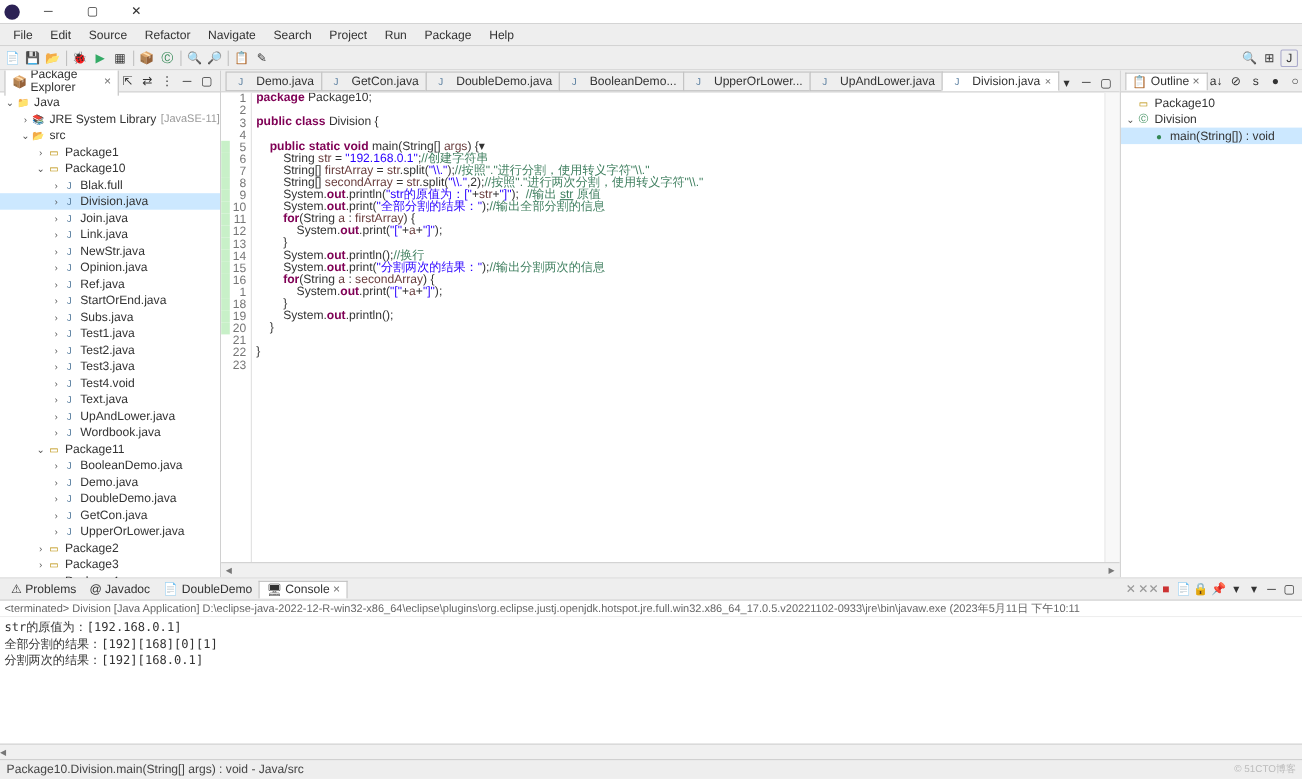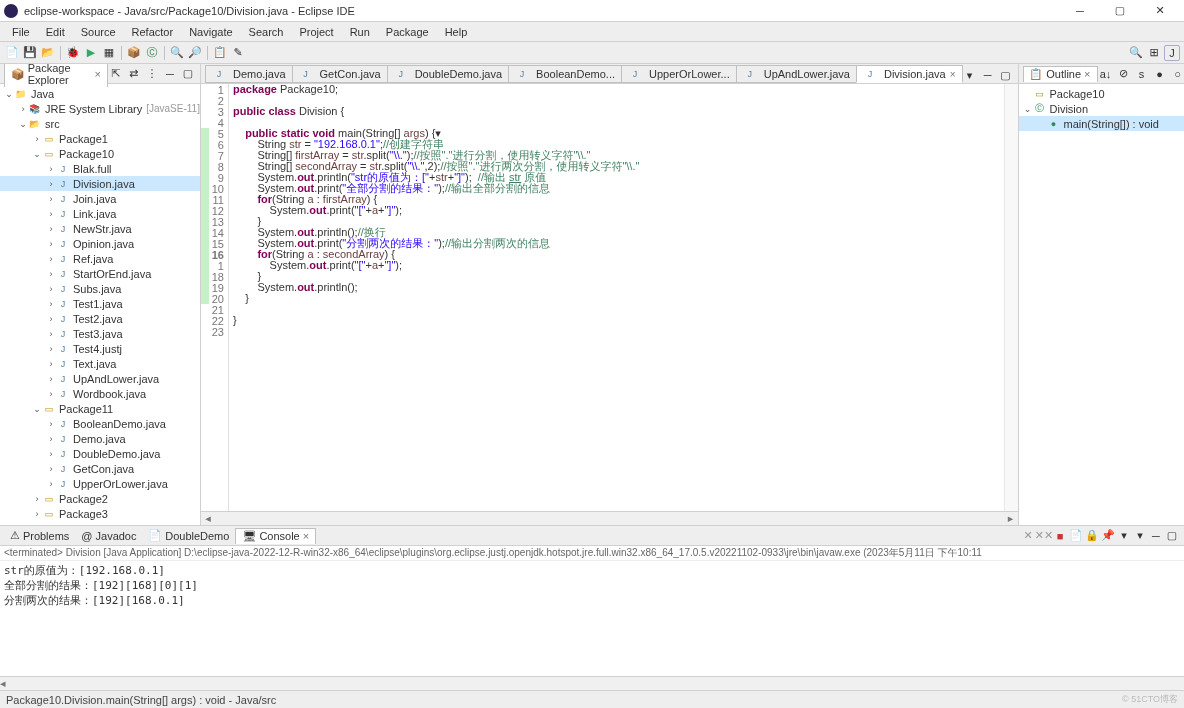--- a/index.html
+++ b/index.html
@@ -76,21 +76,20 @@
 
 
 .status-bar { height: 18px; background: #eeeeee; border-top: 1px solid #d0d0d0; display: flex; align-items: center; padding: 0 6px; font-size: 10px; color: #444; }
 .status-right { margin-left: auto; color: #bbb; font-size: 9px; }
 </style>
 </head>
 <body>
 
 <div class="title-bar">
   <span class="app-icon"></span>
-  <span class="title-text">eclipse-workspace - Java/src/Package10/Division.java - Eclipse IDE</span>
   <div class="win-controls">
     <div class="win-btn">─</div>
     <div class="win-btn">▢</div>
     <div class="win-btn close">✕</div>
   </div>
 </div>
 
 <div class="menu-bar" id="menu-bar">
     <span class="menu-item">File</span>
     <span class="menu-item">Edit</span>
@@ -245,21 +244,21 @@
         <div class="tree-row">
           <span class="tree-indent" style="width:46px"></span>
           <span class="tree-arrow">›</span>
           <span class="tree-icon icon-java">J</span>
           <span class="tree-label">Test3.java</span>
         </div>
         <div class="tree-row">
           <span class="tree-indent" style="width:46px"></span>
           <span class="tree-arrow">›</span>
           <span class="tree-icon icon-java">J</span>
-          <span class="tree-label">Test4.justj</span>
+          <span class="tree-label">Test4.void</span>
         </div>
         <div class="tree-row">
           <span class="tree-indent" style="width:46px"></span>
           <span class="tree-arrow">›</span>
           <span class="tree-icon icon-java">J</span>
           <span class="tree-label">Text.java</span>
         </div>
         <div class="tree-row">
           <span class="tree-indent" style="width:46px"></span>
           <span class="tree-arrow">›</span>
@@ -401,21 +400,21 @@
           <div style="height: 11px;">6</div>
           <div style="height: 11px;">7</div>
           <div style="height: 11px;">8</div>
           <div style="height: 11px;">9</div>
           <div style="height: 11px;">10</div>
           <div style="height: 11px;">11</div>
           <div style="height: 11px;">12</div>
           <div style="height: 11px;">13</div>
           <div style="height: 11px;">14</div>
           <div style="height: 11px;">15</div>
-          <div style="height: 11px; font-weight: bold;">16</div>
+          <div style="height: 11px;">16</div>
           <div style="height: 11px;">1</div>
           <div style="height: 11px;">18</div>
           <div style="height: 11px;">19</div>
           <div style="height: 11px;">20</div>
           <div style="height: 11px;">21</div>
           <div style="height: 11px;">22</div>
           <div style="height: 11px;">23</div>
         </div>
       <div class="code" id="code"><div style="height: 11px;"><span class="kw">package</span> Package10;</div><div style="height: 11px;"></div><div style="height: 11px;"><span class="kw">public</span> <span class="kw">class</span> Division {</div><div style="height: 11px;"></div><div style="height: 11px;">    <span class="kw">public</span> <span class="kw">static</span> <span class="kw">void</span> main(String[] <span class="id">args</span>) {▾</div><div style="height: 11px;">        String <span class="id">str</span> = <span class="str">"192.168.0.1"</span>;<span class="cmt">//创建字符串</span></div><div style="height: 11px;">        String[] <span class="id">firstArray</span> = <span class="id">str</span>.split(<span class="str">"\\."</span>);<span class="cmt">//按照"."进行分割，使用转义字符"\\."</span></div><div style="height: 11px;">        String[] <span class="id">secondArray</span> = <span class="id">str</span>.split(<span class="str">"\\."</span>,2);<span class="cmt">//按照"."进行两次分割，使用转义字符"\\."</span></div><div style="height: 11px;">        System.<span class="kw">out</span>.println(<span class="str">"str的原值为：["</span>+<span class="id">str</span>+<span class="str">"]"</span>);  <span class="cmt">//输出 <u>str</u> 原值</span></div><div style="height: 11px;">        System.<span class="kw">out</span>.print(<span class="str">"全部分割的结果："</span>);<span class="cmt">//输出全部分割的信息</span></div><div style="height: 11px;">        <span class="kw">for</span>(String <span class="id">a</span> : <span class="id">firstArray</span>) {</div><div style="height: 11px;">            System.<span class="kw">out</span>.print(<span class="str">"["</span>+<span class="id">a</span>+<span class="str">"]"</span>);</div><div style="height: 11px;">        }</div><div style="height: 11px;">        System.<span class="kw">out</span>.println();<span class="cmt">//换行</span></div><div style="height: 11px;">        System.<span class="kw">out</span>.print(<span class="str">"分割两次的结果："</span>);<span class="cmt">//输出分割两次的信息</span></div><div style="height: 11px;">        <span class="kw">for</span>(String <span class="id">a</span> : <span class="id">secondArray</span>) {</div><div style="height: 11px;">            System.<span class="kw">out</span>.print(<span class="str">"["</span>+<span class="id">a</span>+<span class="str">"]"</span>);</div><div style="height: 11px;">        }</div><div style="height: 11px;">        System.<span class="kw">out</span>.println();</div><div style="height: 11px;">    }</div><div style="height: 11px;"></div><div style="height: 11px;">}</div><div style="height: 11px;"></div></div>
       <div class="overview-ruler"></div>

